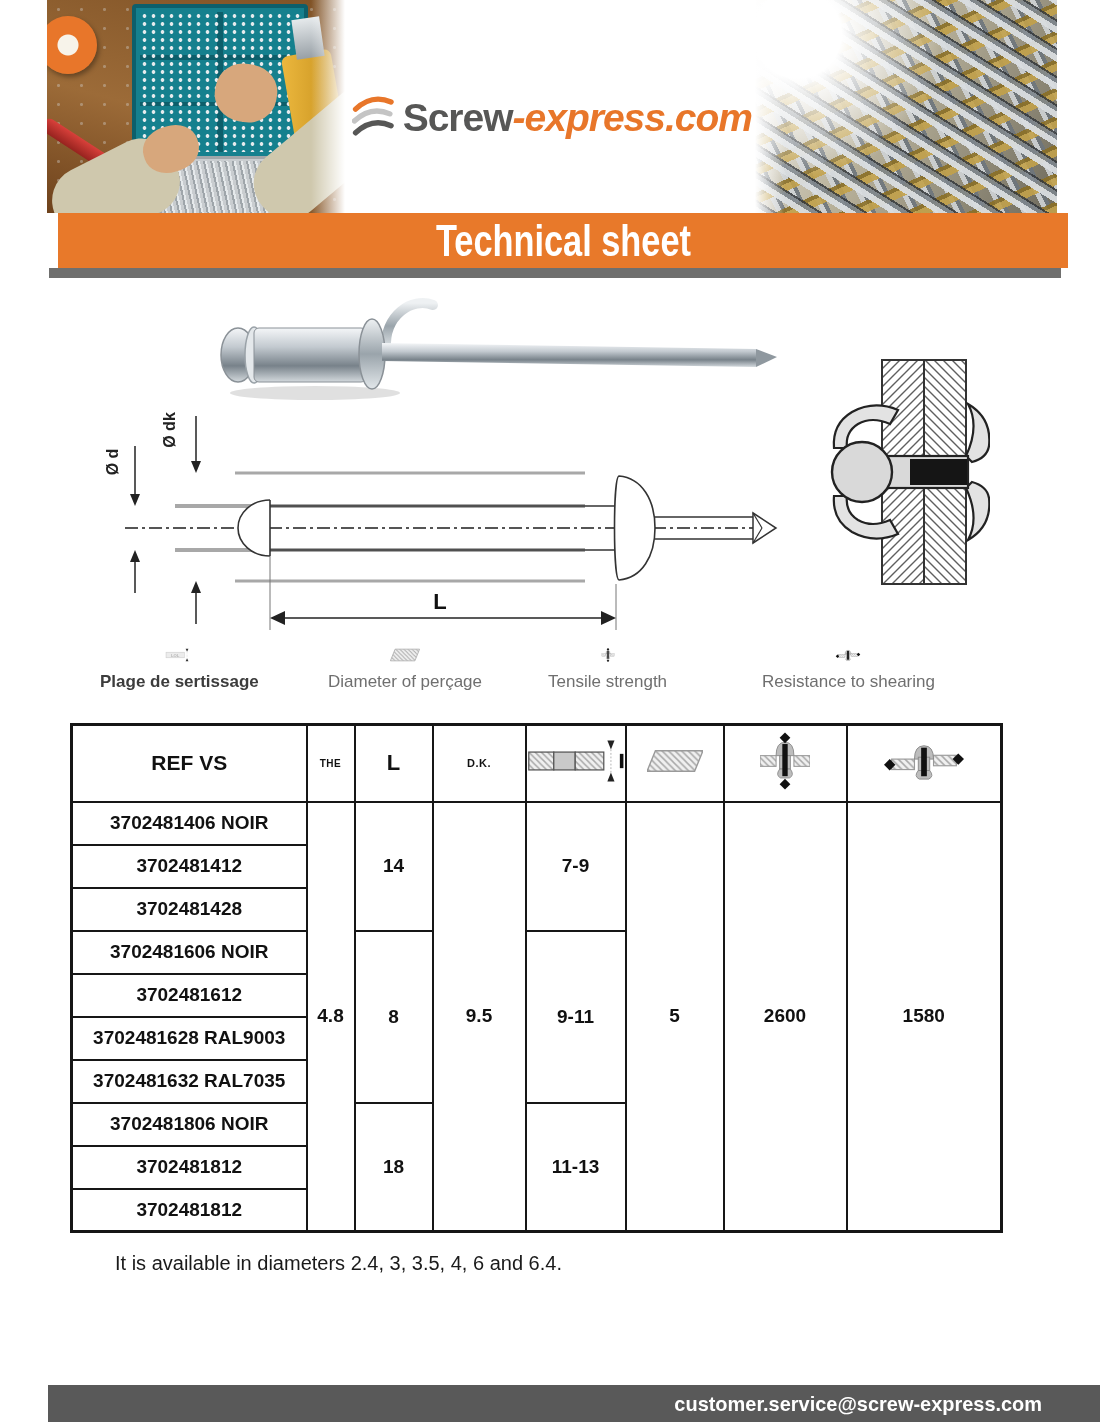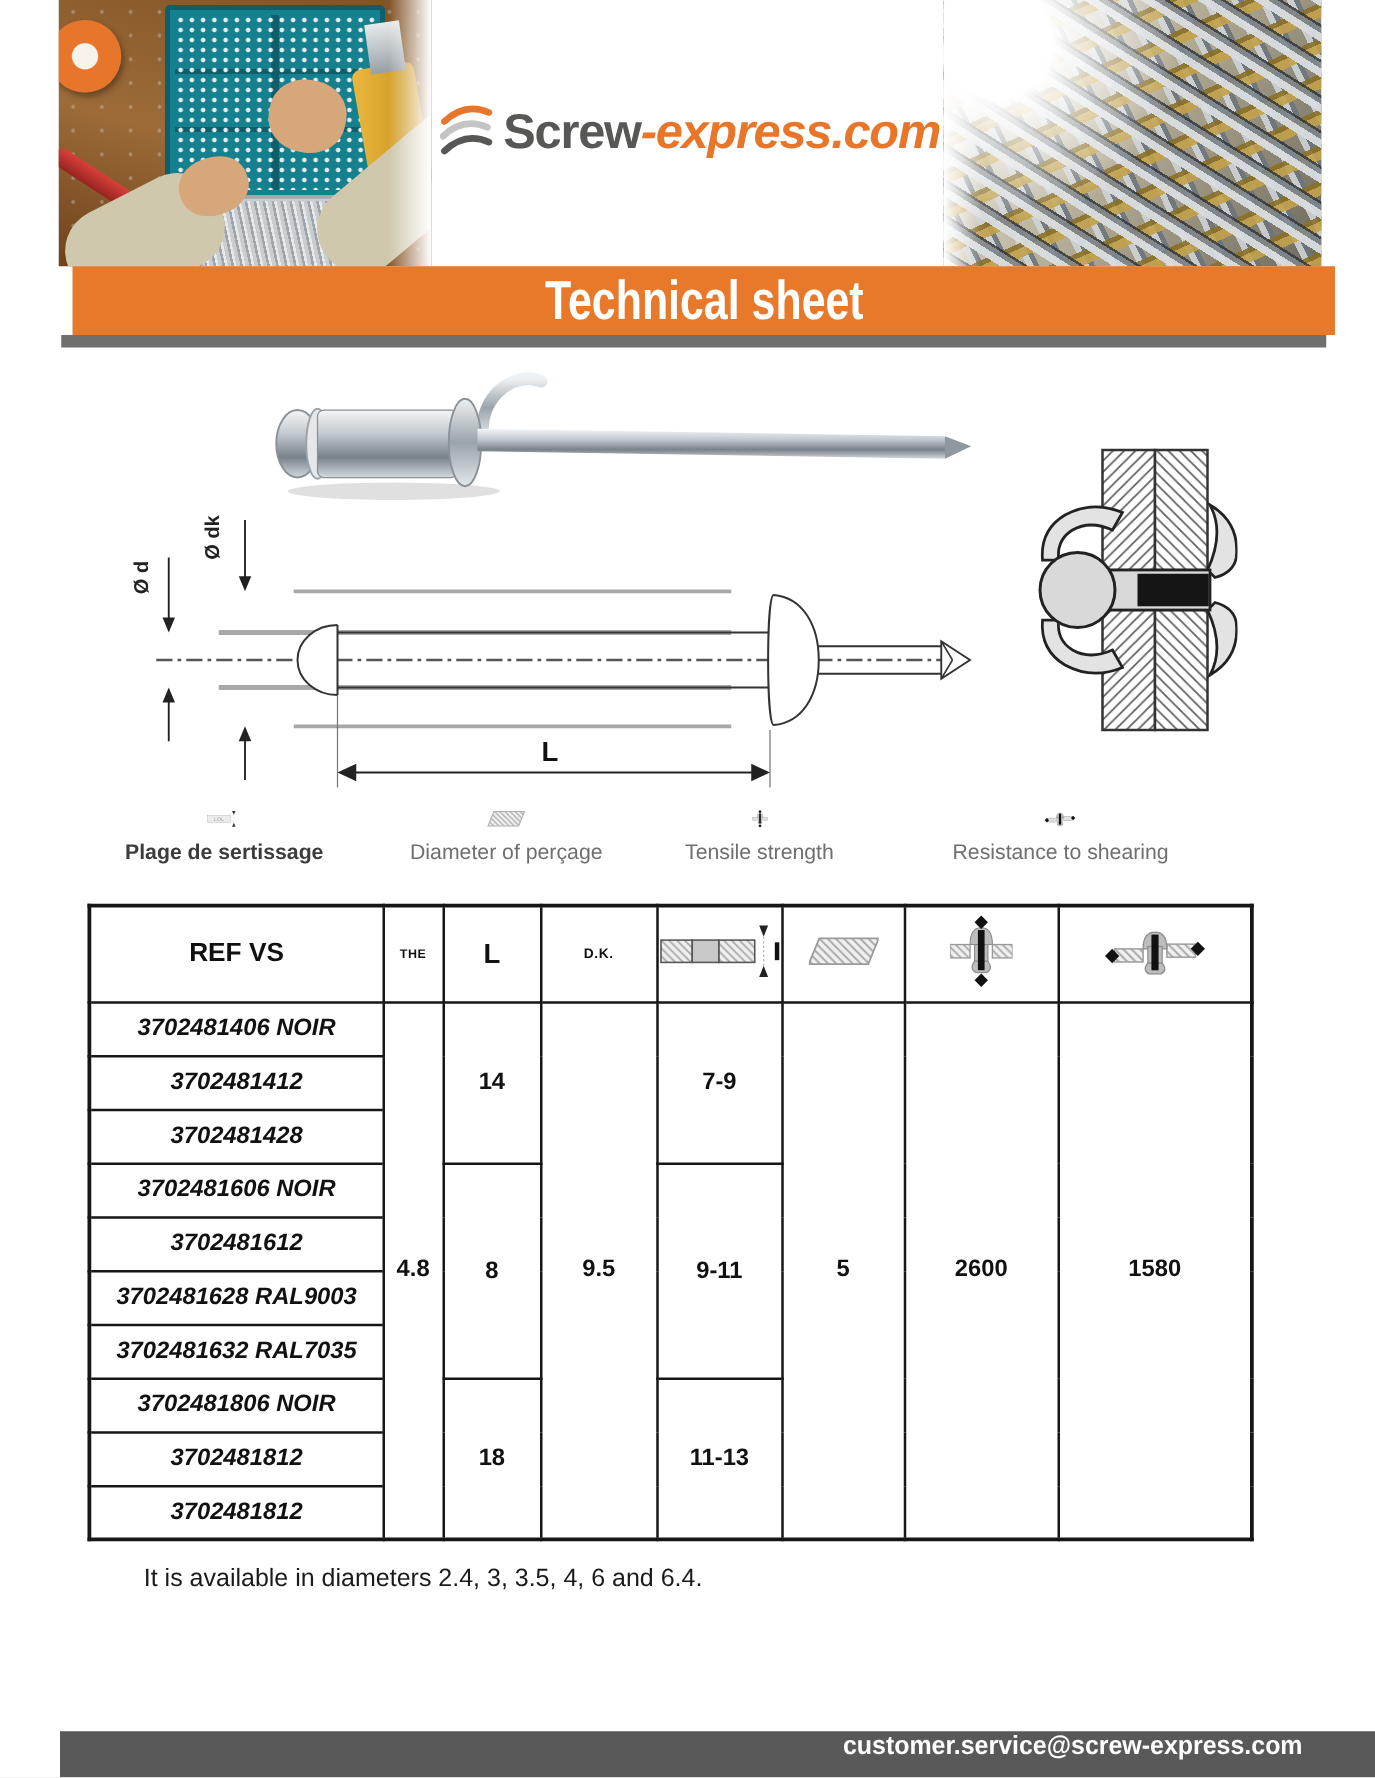--- a/index.html
+++ b/index.html
@@ -56,21 +56,21 @@
       repeating-linear-gradient(32deg, rgba(217,221,224,.95) 0 6px, rgba(125,133,140,.9) 6px 10px, rgba(52,56,60,.85) 10px 12px, transparent 12px 24px),
       repeating-linear-gradient(-24deg, rgba(194,161,74,.9) 0 7px, rgba(138,111,38,.9) 7px 11px, transparent 11px 26px),
       repeating-linear-gradient(64deg, rgba(207,211,214,.9) 0 5px, rgba(109,117,124,.9) 5px 9px, transparent 9px 20px),
       linear-gradient(120deg,#f2f1ee,#b9b29b 45%,#6e6a5c); }
   .photo-right:before { content:""; position:absolute; inset:0;
     background:radial-gradient(circle at 14% 16%, #ffffff 0 14%, rgba(255,255,255,0) 46%); }
   .photo-right:after { content:""; position:absolute; top:0; left:0; width:30px; height:100%;
     background:linear-gradient(to left, rgba(255,255,255,0), #fff); }
 
   
-  .logo { left:352px; top:56px; width:400px; height:100px; display:flex; align-items:center; gap:8px; }
+  .logo { left:352px; top:68px; width:400px; height:100px; display:flex; align-items:center; gap:8px; }
   .logo-text { font-size:39px; font-weight:bold; letter-spacing:-1px; white-space:nowrap; }
   .logo-primary { color:#575756; }
   .logo-secondary { color:#e8762a; font-style:italic; }
 
   
   .banner { left:47px; top:213px; width:1010px; height:55px; background:#e8792a;
     display:flex; align-items:center; justify-content:center;margin-left:11px; }
   .banner-title { color:#fff; font-size:44px; font-weight:800; letter-spacing:0;
     transform:scaleX(.78); transform-origin:center; white-space:nowrap; }
   .banner-strip { left:49px; top:268px; width:1012px; height:10px; background:#6f6f6e; }
@@ -84,27 +84,27 @@
   table.spec { position:absolute; left:70px; top:723px; border-collapse:collapse;
     table-layout:fixed; width:930px; border:3px solid #161616; }
   table.spec th, table.spec td { border:2px solid #161616; text-align:center;
     vertical-align:middle; padding:0; background:#fff; }
   table.spec thead tr { height:77px; }
   table.spec tbody tr { height:43px; }
   th.h-ref { font-size:21px; font-weight:bold; }
   th.h-the { font-size:10px; font-weight:600; letter-spacing:.5px; }
   th.h-l { font-size:22px; font-weight:bold; }
   th.h-dk { font-size:11px; font-weight:bold; letter-spacing:.5px; }
-  td.ref { font-size:19px; font-weight:bold;font-style:italic; }
+  td.ref { font-size:19px; font-weight:bold; }
   td.num { font-size:19px; font-weight:bold; }
 
   
   .note { left:115px; top:1252px; font-size:20px; color:#1a1a1a; }
   .footer-bar { left:48px; top:1385px; width:1052px; height:37px; background:#595959;
-    display:flex; justify-content:flex-end; padding-right:58px; box-sizing:border-box; }
+    display:flex; align-items:center; justify-content:flex-end; padding-right:58px; box-sizing:border-box; }
   .footer-email { color:#fff; font-size:21px; font-weight:bold;
     transform:scaleX(.95); transform-origin:right center; white-space:nowrap; }
 
   svg text { font-family:"Liberation Sans", sans-serif; }
 </style>
 </head>
 <body>
 
 <div class="page">
 

